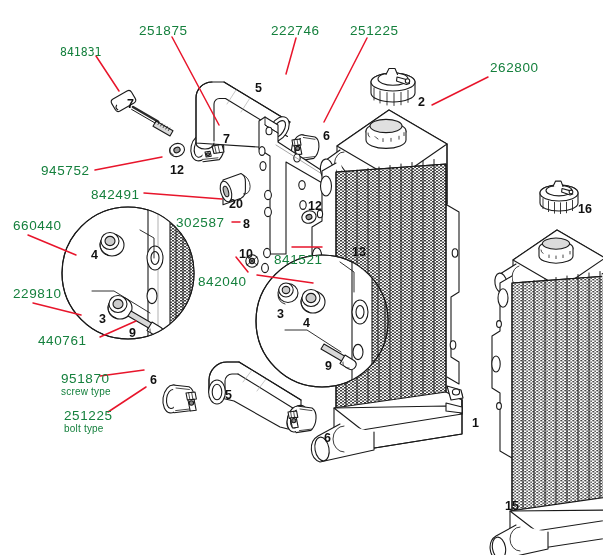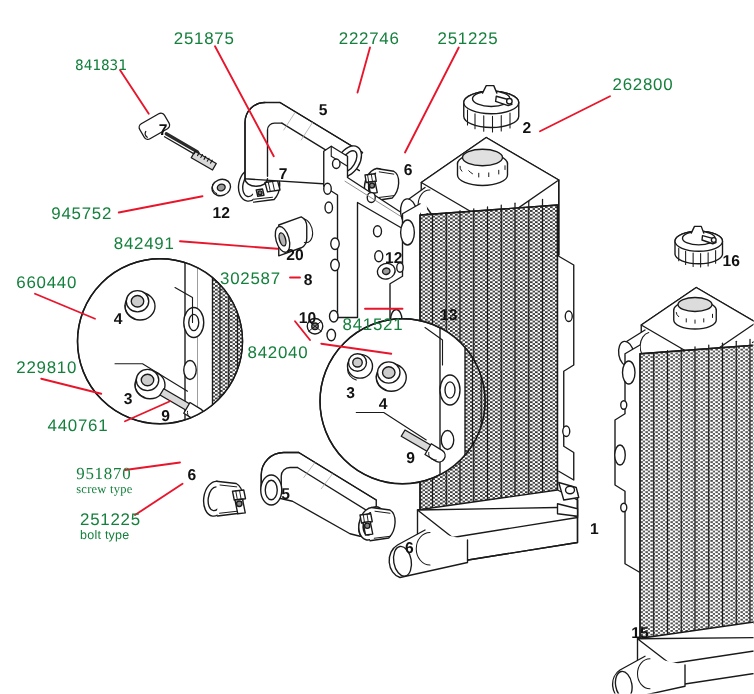--- a/index.html
+++ b/index.html
@@ -453,21 +453,21 @@
     <div class="part-ref" style="left:490px; top:61px;">262800</div>
     <div class="part-ref" style="left:41px;  top:164px;">945752</div>
     <div class="part-ref" style="left:91px;  top:188px;">842491</div>
     <div class="part-ref" style="left:176px; top:216px;">302587</div>
     <div class="part-ref" style="left:13px;  top:219px;">660440</div>
     <div class="part-ref" style="left:274px; top:253px;">841521</div>
     <div class="part-ref" style="left:198px; top:275px;">842040</div>
     <div class="part-ref" style="left:13px;  top:287px;">229810</div>
     <div class="part-ref" style="left:38px;  top:334px;">440761</div>
 
-    <div class="part-ref" style="left:61px; top:372px;font-family:Liberation Serif, serif;">
+    <div class="part-ref" style="left:61px; top:372px;">
       <span>951870</span>
       <span class="sub">screw type</span>
     </div>
     <div class="part-ref" style="left:64px; top:409px;">
       <span>251225</span>
       <span class="sub">bolt type</span>
     </div>
 
     <div class="item-num" style="left:127px; top:98px;">7</div>
     <div class="item-num" style="left:223px; top:133px;">7</div>

